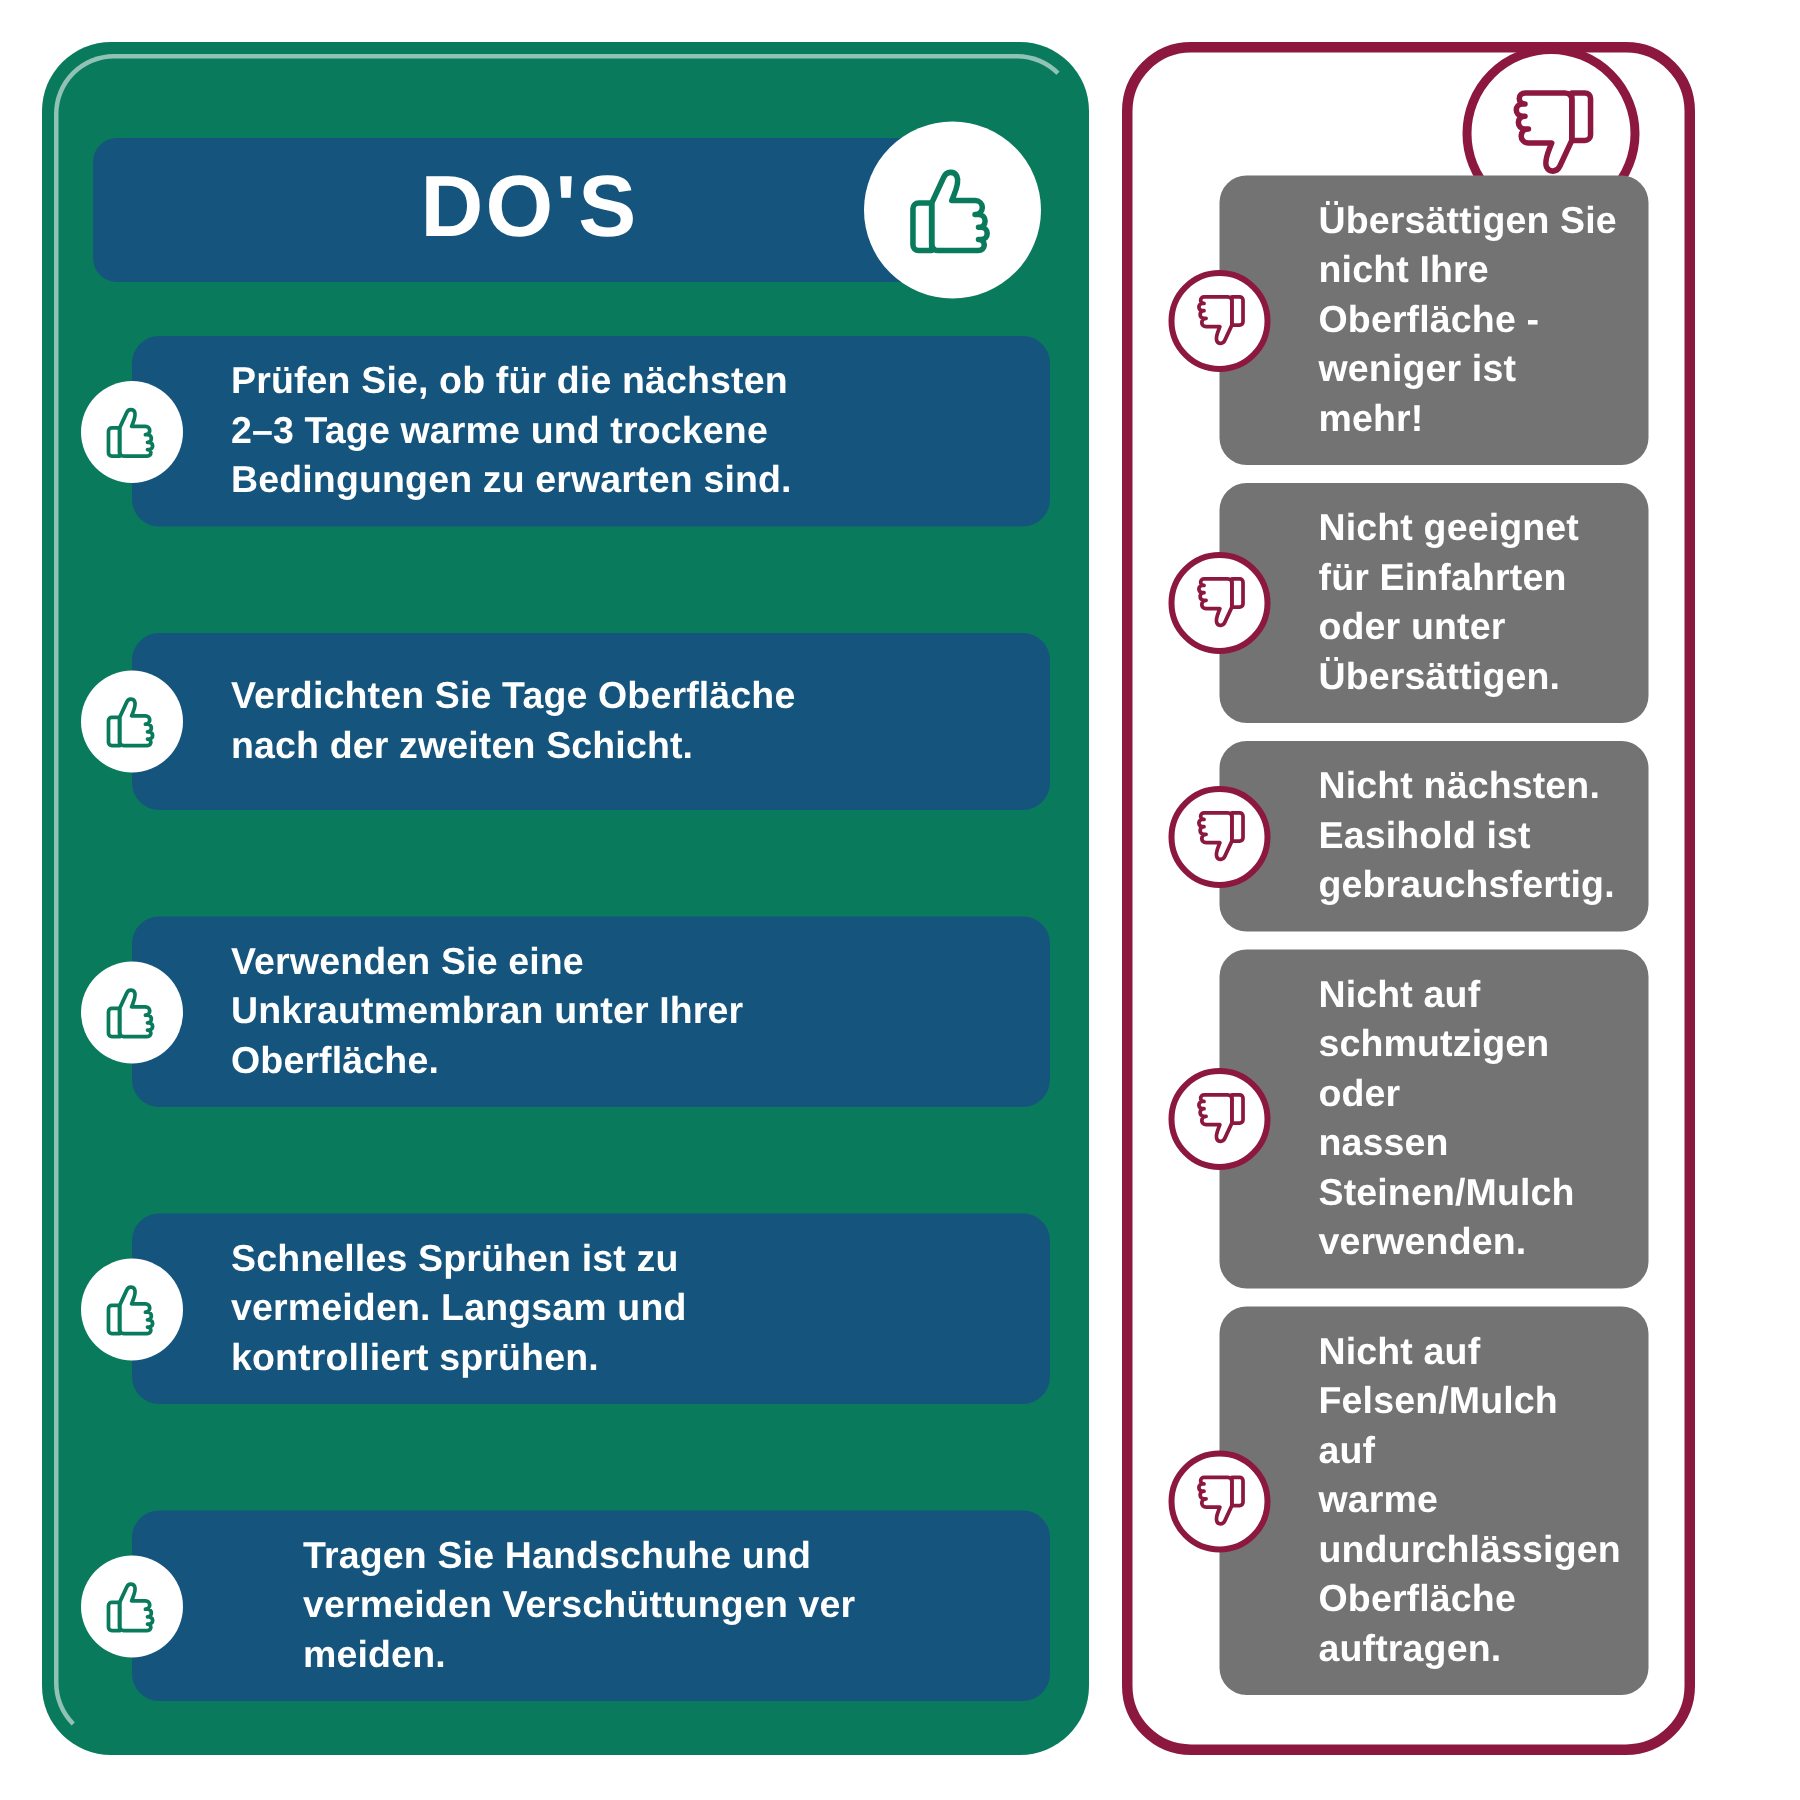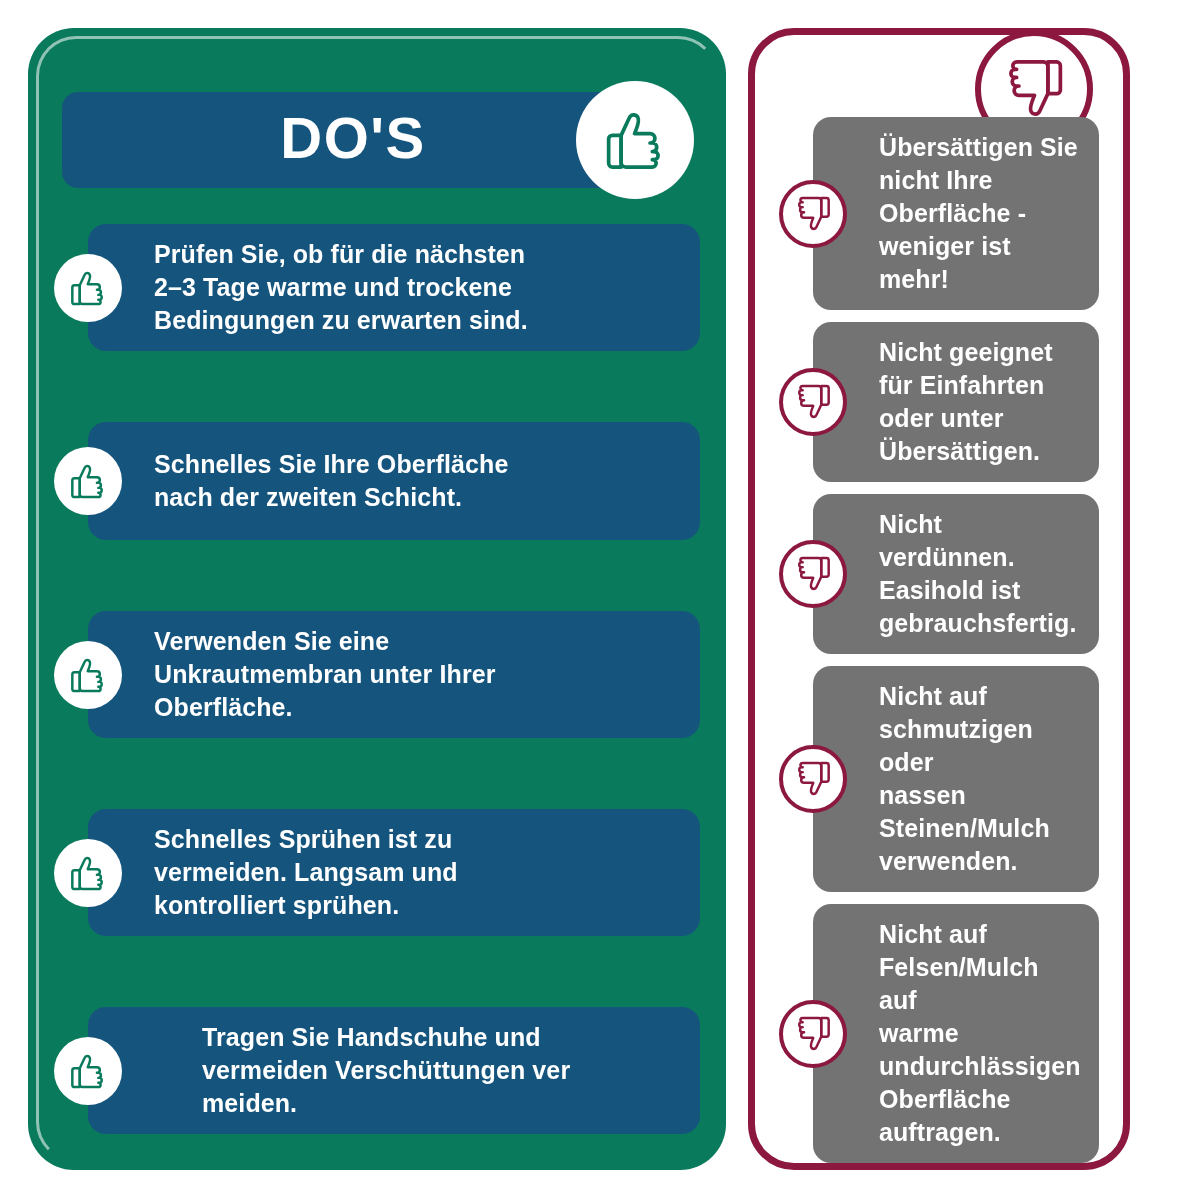--- a/index.html
+++ b/index.html
@@ -195,21 +195,21 @@
       </div>
 
       <div class="item">
         <span class="item-bullet">
           <svg viewBox="0 0 64 64" aria-hidden="true">
             <path d="M20 28 L27 13 C28.5 9.5 33 9.5 34.5 12.5 C35.8 15.2 34.6 19 32.8 23.5 L31.6 26.5 L45 26.5 C47.5 26.5 49.2 28.4 49.2 30.6 C49.2 32.8 47.5 34.6 45 34.6 L47 34.6 C49.3 34.6 50.8 36.3 50.8 38.3 C50.8 40.3 49.3 42 47 42 L48.4 42 C50.6 42 52 43.6 52 45.5 C52 47.4 50.6 49 48.4 49 L47 49 C49 49 50.3 50.5 50.3 52.2 C50.3 54 48.9 55.4 46.8 55.4 L24 55.4 C21.6 55.4 20 53.8 20 51.4 Z" fill="none" stroke="#0a7a5c" stroke-width="3.6" stroke-linejoin="round"></path>
             <path d="M20 28 L12.5 28 C10.6 28 9.2 29.4 9.2 31.2 L9.2 52.2 C9.2 54 10.6 55.4 12.5 55.4 L20 55.4 Z" fill="none" stroke="#0a7a5c" stroke-width="3.6" stroke-linejoin="round"></path>
           </svg>
         </span>
         <div class="item-card">
-          <p class="item-text">Schnelles Sie Ihre Oberfläche
+          <p class="item-text">Verdichten Sie Tage Oberfläche
 nach der zweiten Schicht.</p>
         </div>
       </div>
 
       <div class="item">
         <span class="item-bullet">
           <svg viewBox="0 0 64 64" aria-hidden="true">
             <path d="M20 28 L27 13 C28.5 9.5 33 9.5 34.5 12.5 C35.8 15.2 34.6 19 32.8 23.5 L31.6 26.5 L45 26.5 C47.5 26.5 49.2 28.4 49.2 30.6 C49.2 32.8 47.5 34.6 45 34.6 L47 34.6 C49.3 34.6 50.8 36.3 50.8 38.3 C50.8 40.3 49.3 42 47 42 L48.4 42 C50.6 42 52 43.6 52 45.5 C52 47.4 50.6 49 48.4 49 L47 49 C49 49 50.3 50.5 50.3 52.2 C50.3 54 48.9 55.4 46.8 55.4 L24 55.4 C21.6 55.4 20 53.8 20 51.4 Z" fill="none" stroke="#0a7a5c" stroke-width="3.6" stroke-linejoin="round"></path>
             <path d="M20 28 L12.5 28 C10.6 28 9.2 29.4 9.2 31.2 L9.2 52.2 C9.2 54 10.6 55.4 12.5 55.4 L20 55.4 Z" fill="none" stroke="#0a7a5c" stroke-width="3.6" stroke-linejoin="round"></path>
           </svg>
@@ -300,21 +300,21 @@
       <div class="item">
         <span class="item-bullet">
           <svg viewBox="0 0 64 64" aria-hidden="true">
             <g transform="translate(64,64) rotate(180)">
               <path d="M20 28 L27 13 C28.5 9.5 33 9.5 34.5 12.5 C35.8 15.2 34.6 19 32.8 23.5 L31.6 26.5 L45 26.5 C47.5 26.5 49.2 28.4 49.2 30.6 C49.2 32.8 47.5 34.6 45 34.6 L47 34.6 C49.3 34.6 50.8 36.3 50.8 38.3 C50.8 40.3 49.3 42 47 42 L48.4 42 C50.6 42 52 43.6 52 45.5 C52 47.4 50.6 49 48.4 49 L47 49 C49 49 50.3 50.5 50.3 52.2 C50.3 54 48.9 55.4 46.8 55.4 L24 55.4 C21.6 55.4 20 53.8 20 51.4 Z" fill="none" stroke="#8c1840" stroke-width="3.6" stroke-linejoin="round"></path>
               <path d="M20 28 L12.5 28 C10.6 28 9.2 29.4 9.2 31.2 L9.2 52.2 C9.2 54 10.6 55.4 12.5 55.4 L20 55.4 Z" fill="none" stroke="#8c1840" stroke-width="3.6" stroke-linejoin="round"></path>
             </g>
           </svg>
         </span>
         <div class="item-card">
-          <p class="item-text">Nicht verdünnen. Easihold ist
+          <p class="item-text">Nicht nächsten. Easihold ist
 gebrauchsfertig.</p>
         </div>
       </div>
 
       <div class="item">
         <span class="item-bullet">
           <svg viewBox="0 0 64 64" aria-hidden="true">
             <g transform="translate(64,64) rotate(180)">
               <path d="M20 28 L27 13 C28.5 9.5 33 9.5 34.5 12.5 C35.8 15.2 34.6 19 32.8 23.5 L31.6 26.5 L45 26.5 C47.5 26.5 49.2 28.4 49.2 30.6 C49.2 32.8 47.5 34.6 45 34.6 L47 34.6 C49.3 34.6 50.8 36.3 50.8 38.3 C50.8 40.3 49.3 42 47 42 L48.4 42 C50.6 42 52 43.6 52 45.5 C52 47.4 50.6 49 48.4 49 L47 49 C49 49 50.3 50.5 50.3 52.2 C50.3 54 48.9 55.4 46.8 55.4 L24 55.4 C21.6 55.4 20 53.8 20 51.4 Z" fill="none" stroke="#8c1840" stroke-width="3.6" stroke-linejoin="round"></path>
               <path d="M20 28 L12.5 28 C10.6 28 9.2 29.4 9.2 31.2 L9.2 52.2 C9.2 54 10.6 55.4 12.5 55.4 L20 55.4 Z" fill="none" stroke="#8c1840" stroke-width="3.6" stroke-linejoin="round"></path>

